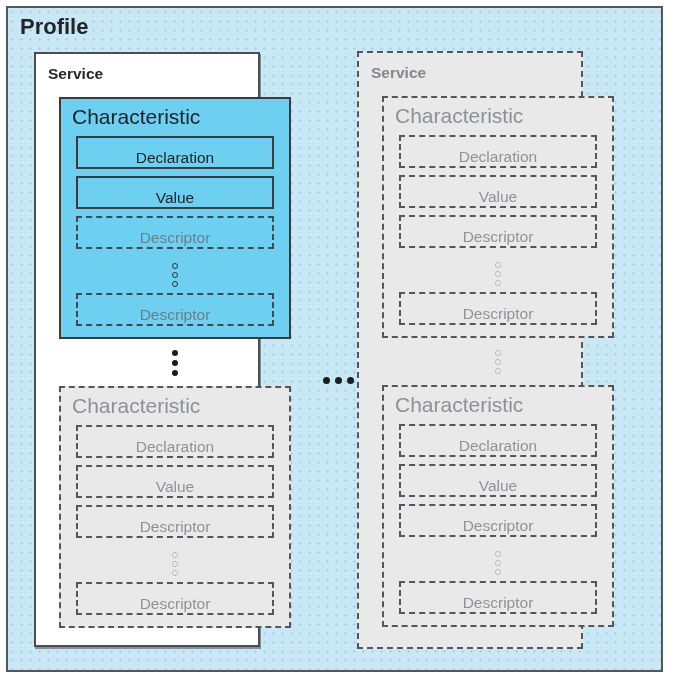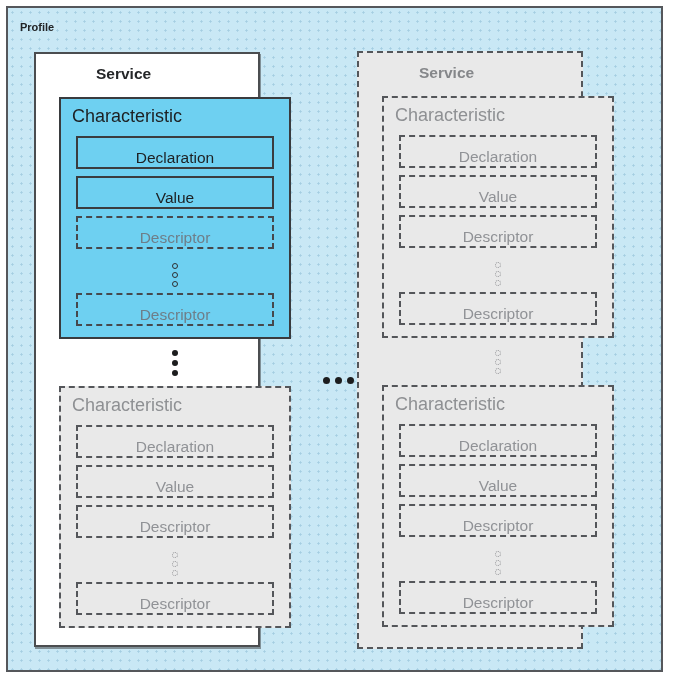--- a/index.html
+++ b/index.html
@@ -19,33 +19,32 @@
     left: 6px; top: 6px;
     width: 657px; height: 666px;
     box-sizing: border-box;
     border: 2px solid #55575b;
     background-color: #c9e8f5;
     background-image: radial-gradient(circle, rgba(110,165,195,0.40) 0.9px, rgba(0,0,0,0) 1.3px);
     background-size: 9px 9px;
   }
   .profile-label {
     position: absolute;
-    left: 12px; top: 13px;
-    font-size: 11px;
+    left: 12px; top: 6px;
+    font-size: 22px;
     font-weight: bold;
     color: #222426;
     text-align: center;
   }
 
   
   .service {
     position: absolute;
     box-sizing: border-box;
     width: 226px;
-    padding-left: 48px;
   }
   .service.primary {
     left: 26px; top: 44px;
     height: 595px;
     background: #ffffff;
     border: 2px solid #4b4d50;
     box-shadow: 1px 2px 0 rgba(70,72,75,0.55);
   }
   .service.dimmed {
     left: 349px; top: 43px;
@@ -77,21 +76,21 @@
   .char.active {
     background: #6ed0f1;
     border: 2px solid #393b3e;
   }
   .char.dim {
     background: #e9e9e9;
     border: 2px dashed #54565a;
   }
   .char-label {
     margin: 8px 0 10px 11px;
-    font-size: 18px;
+    font-size: 21px;
     line-height: 19px;
   }
   .char.active > .char-label { color: #1d2022; }
   .char.dim    > .char-label { color: #8e9093; }
 
   
   .row {
     box-sizing: border-box;
     height: 33px;
     margin: 0 15px 7px 15px;

